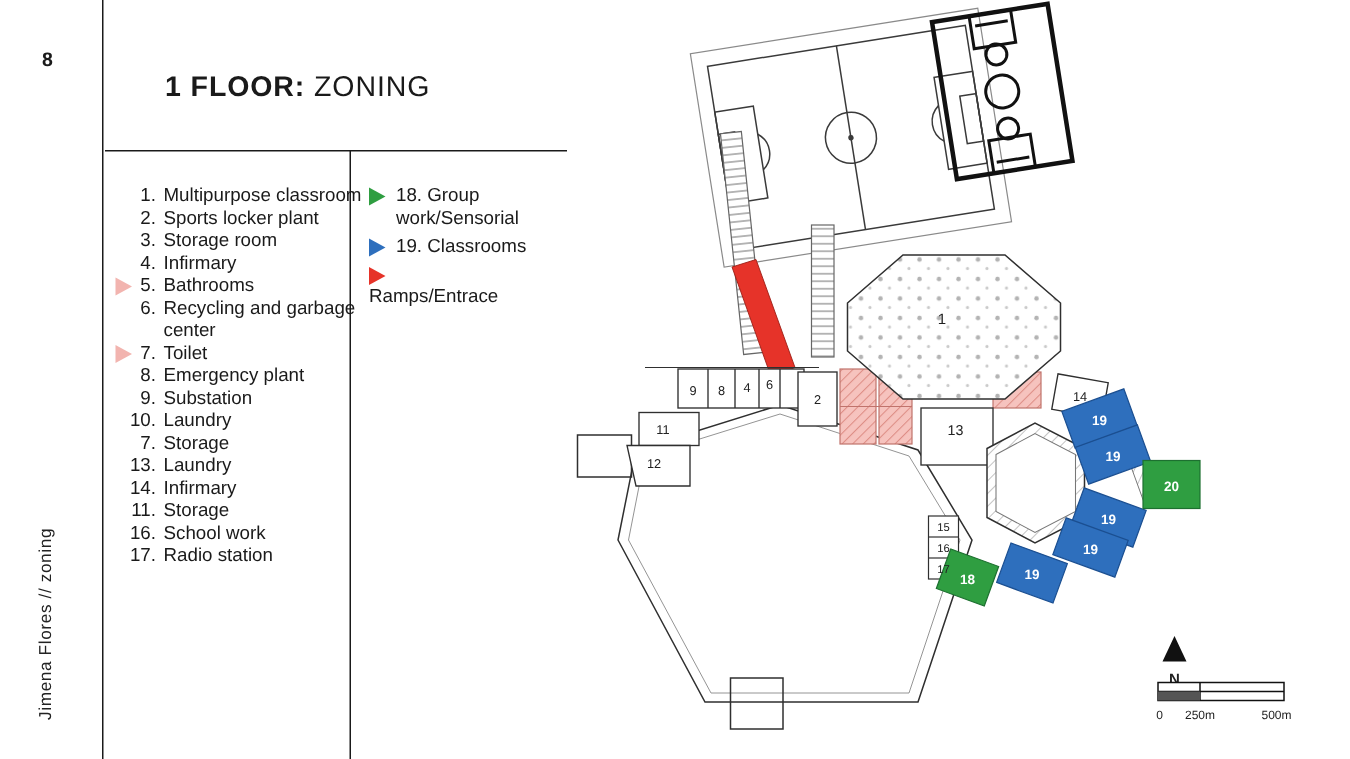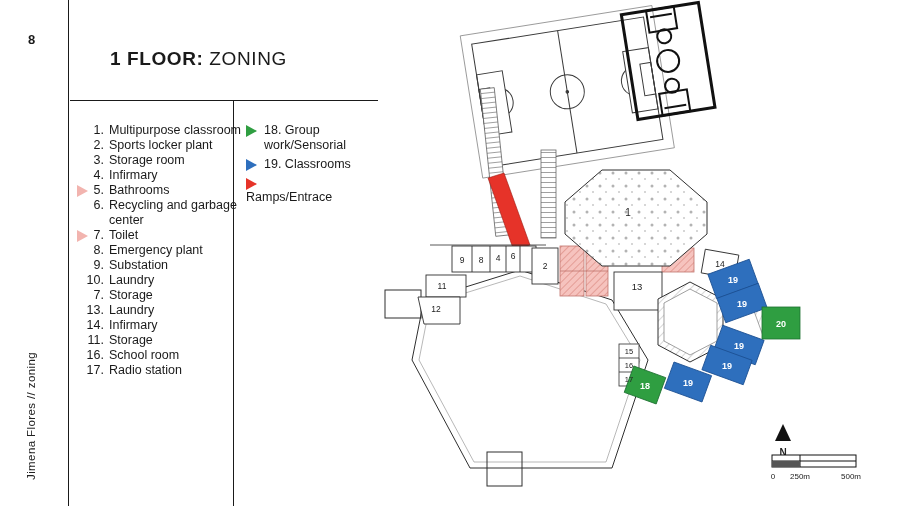--- a/index.html
+++ b/index.html
@@ -115,21 +115,21 @@
     <div class="lrow">
         <span class="lnum">14.</span>
         <span class="ltext">Infirmary</span>
       </div>
     <div class="lrow">
         <span class="lnum">11.</span>
         <span class="ltext">Storage</span>
       </div>
     <div class="lrow">
         <span class="lnum">16.</span>
-        <span class="ltext">School room</span>
+        <span class="ltext">School work</span>
       </div>
     <div class="lrow">
         <span class="lnum">17.</span>
         <span class="ltext">Radio station</span>
       </div>
   </div>
 
   <div class="zones">
     <div class="zrow">
         <span class="zarrow green"></span>

